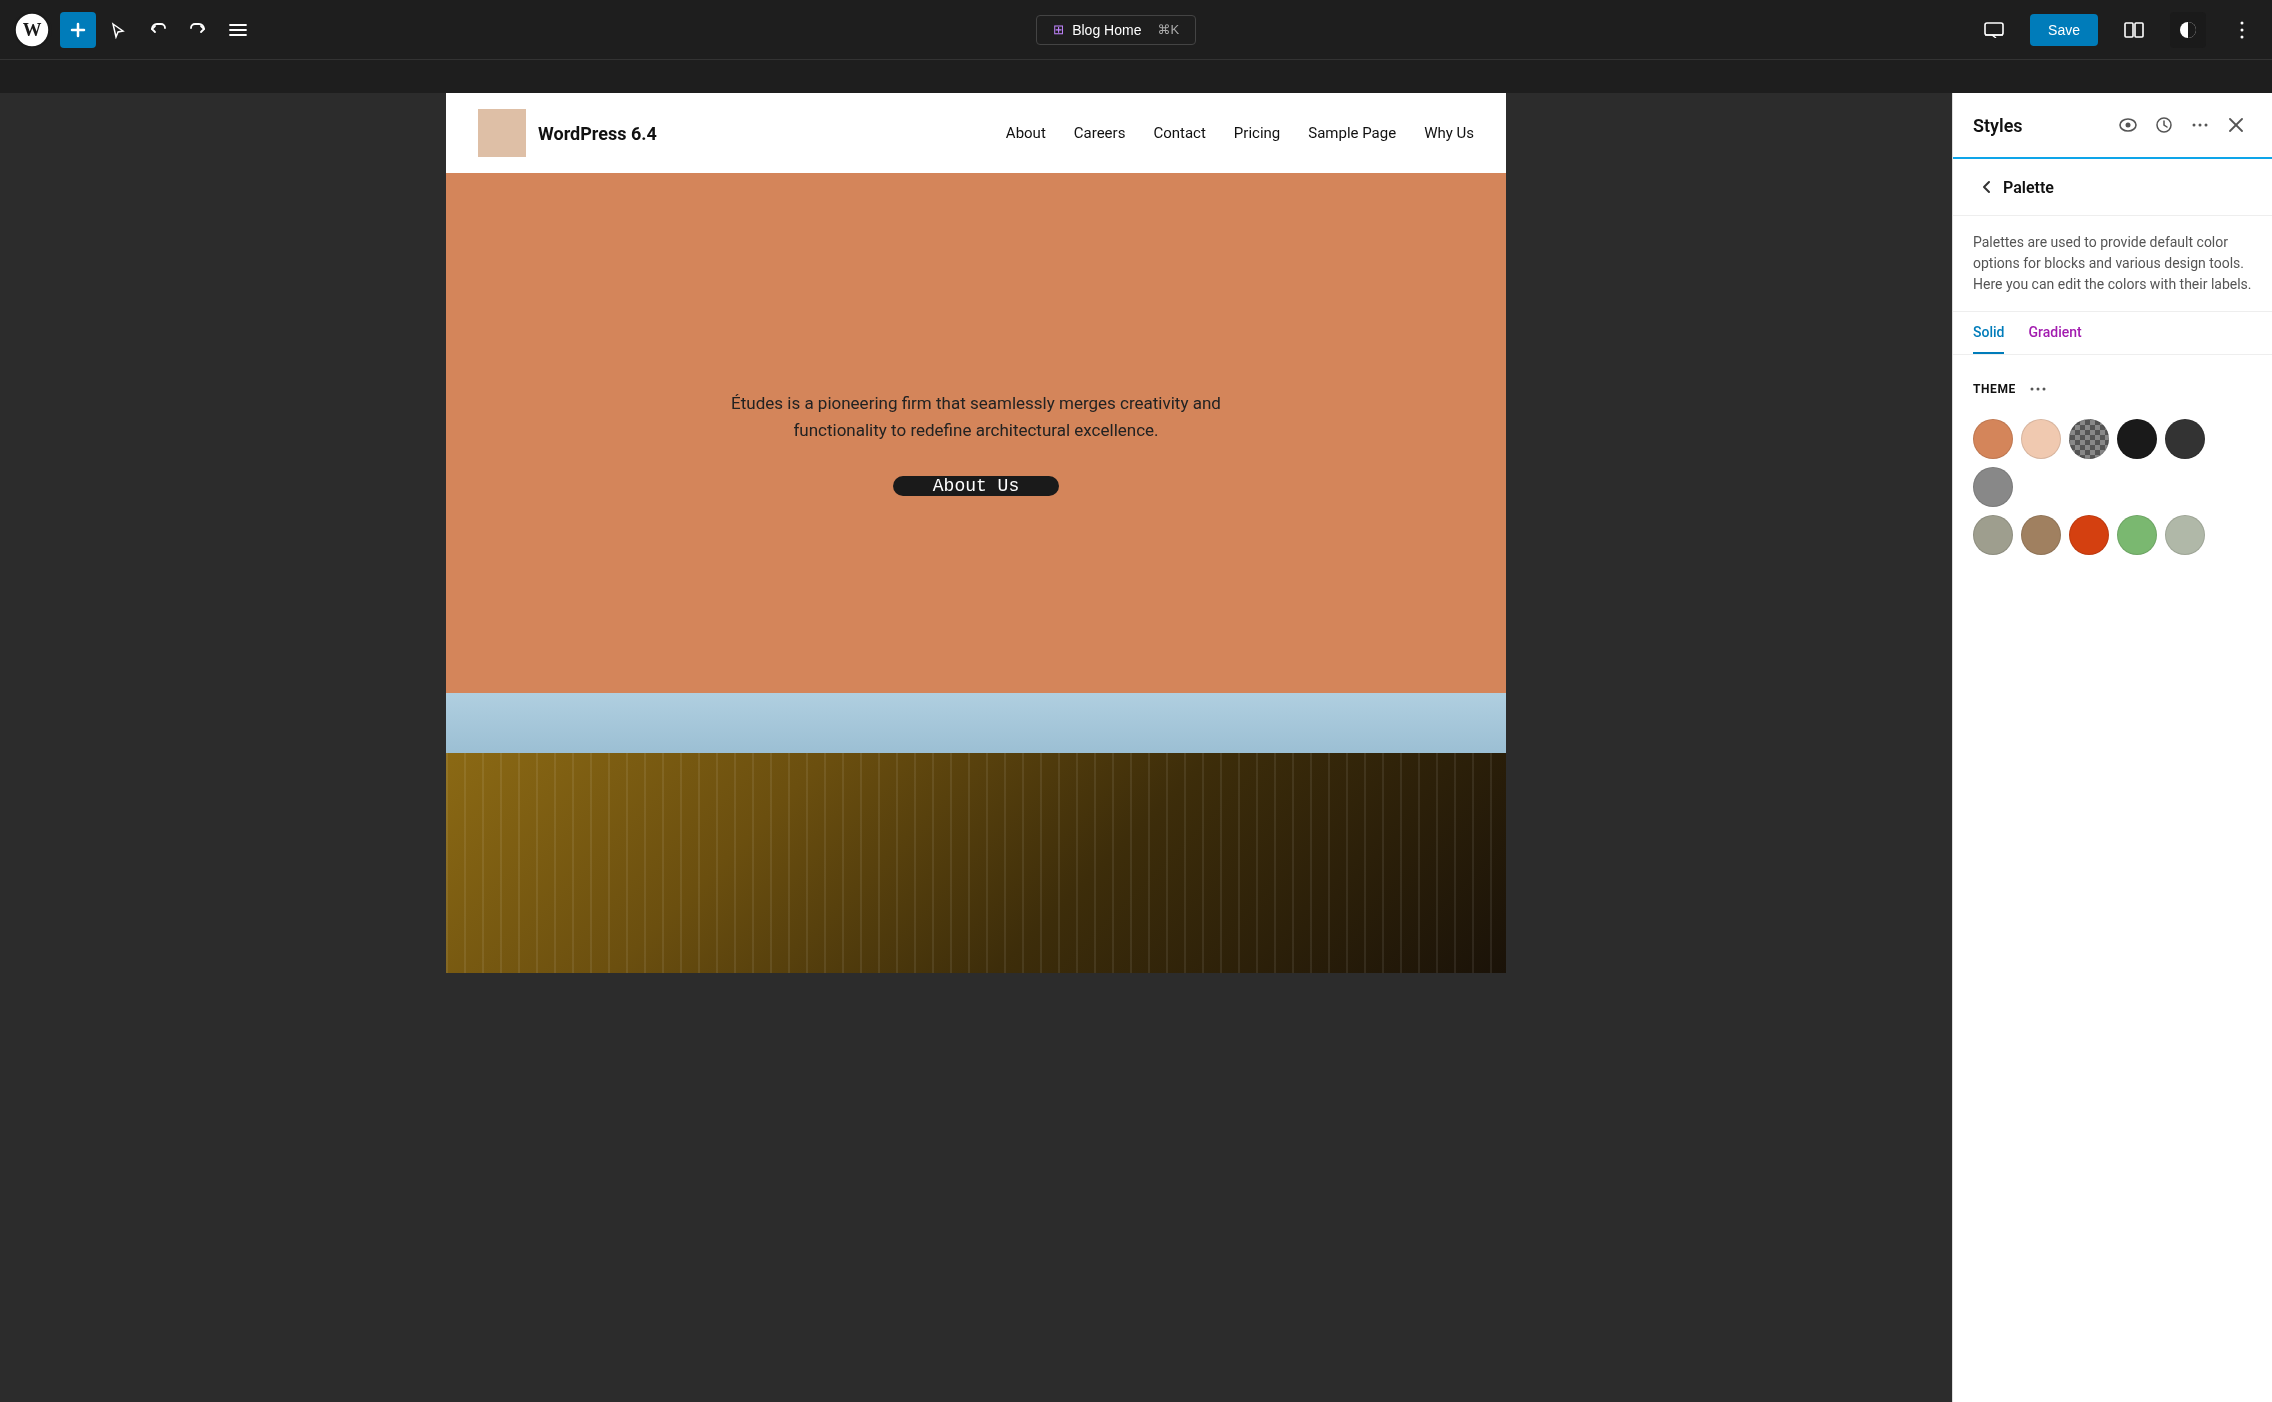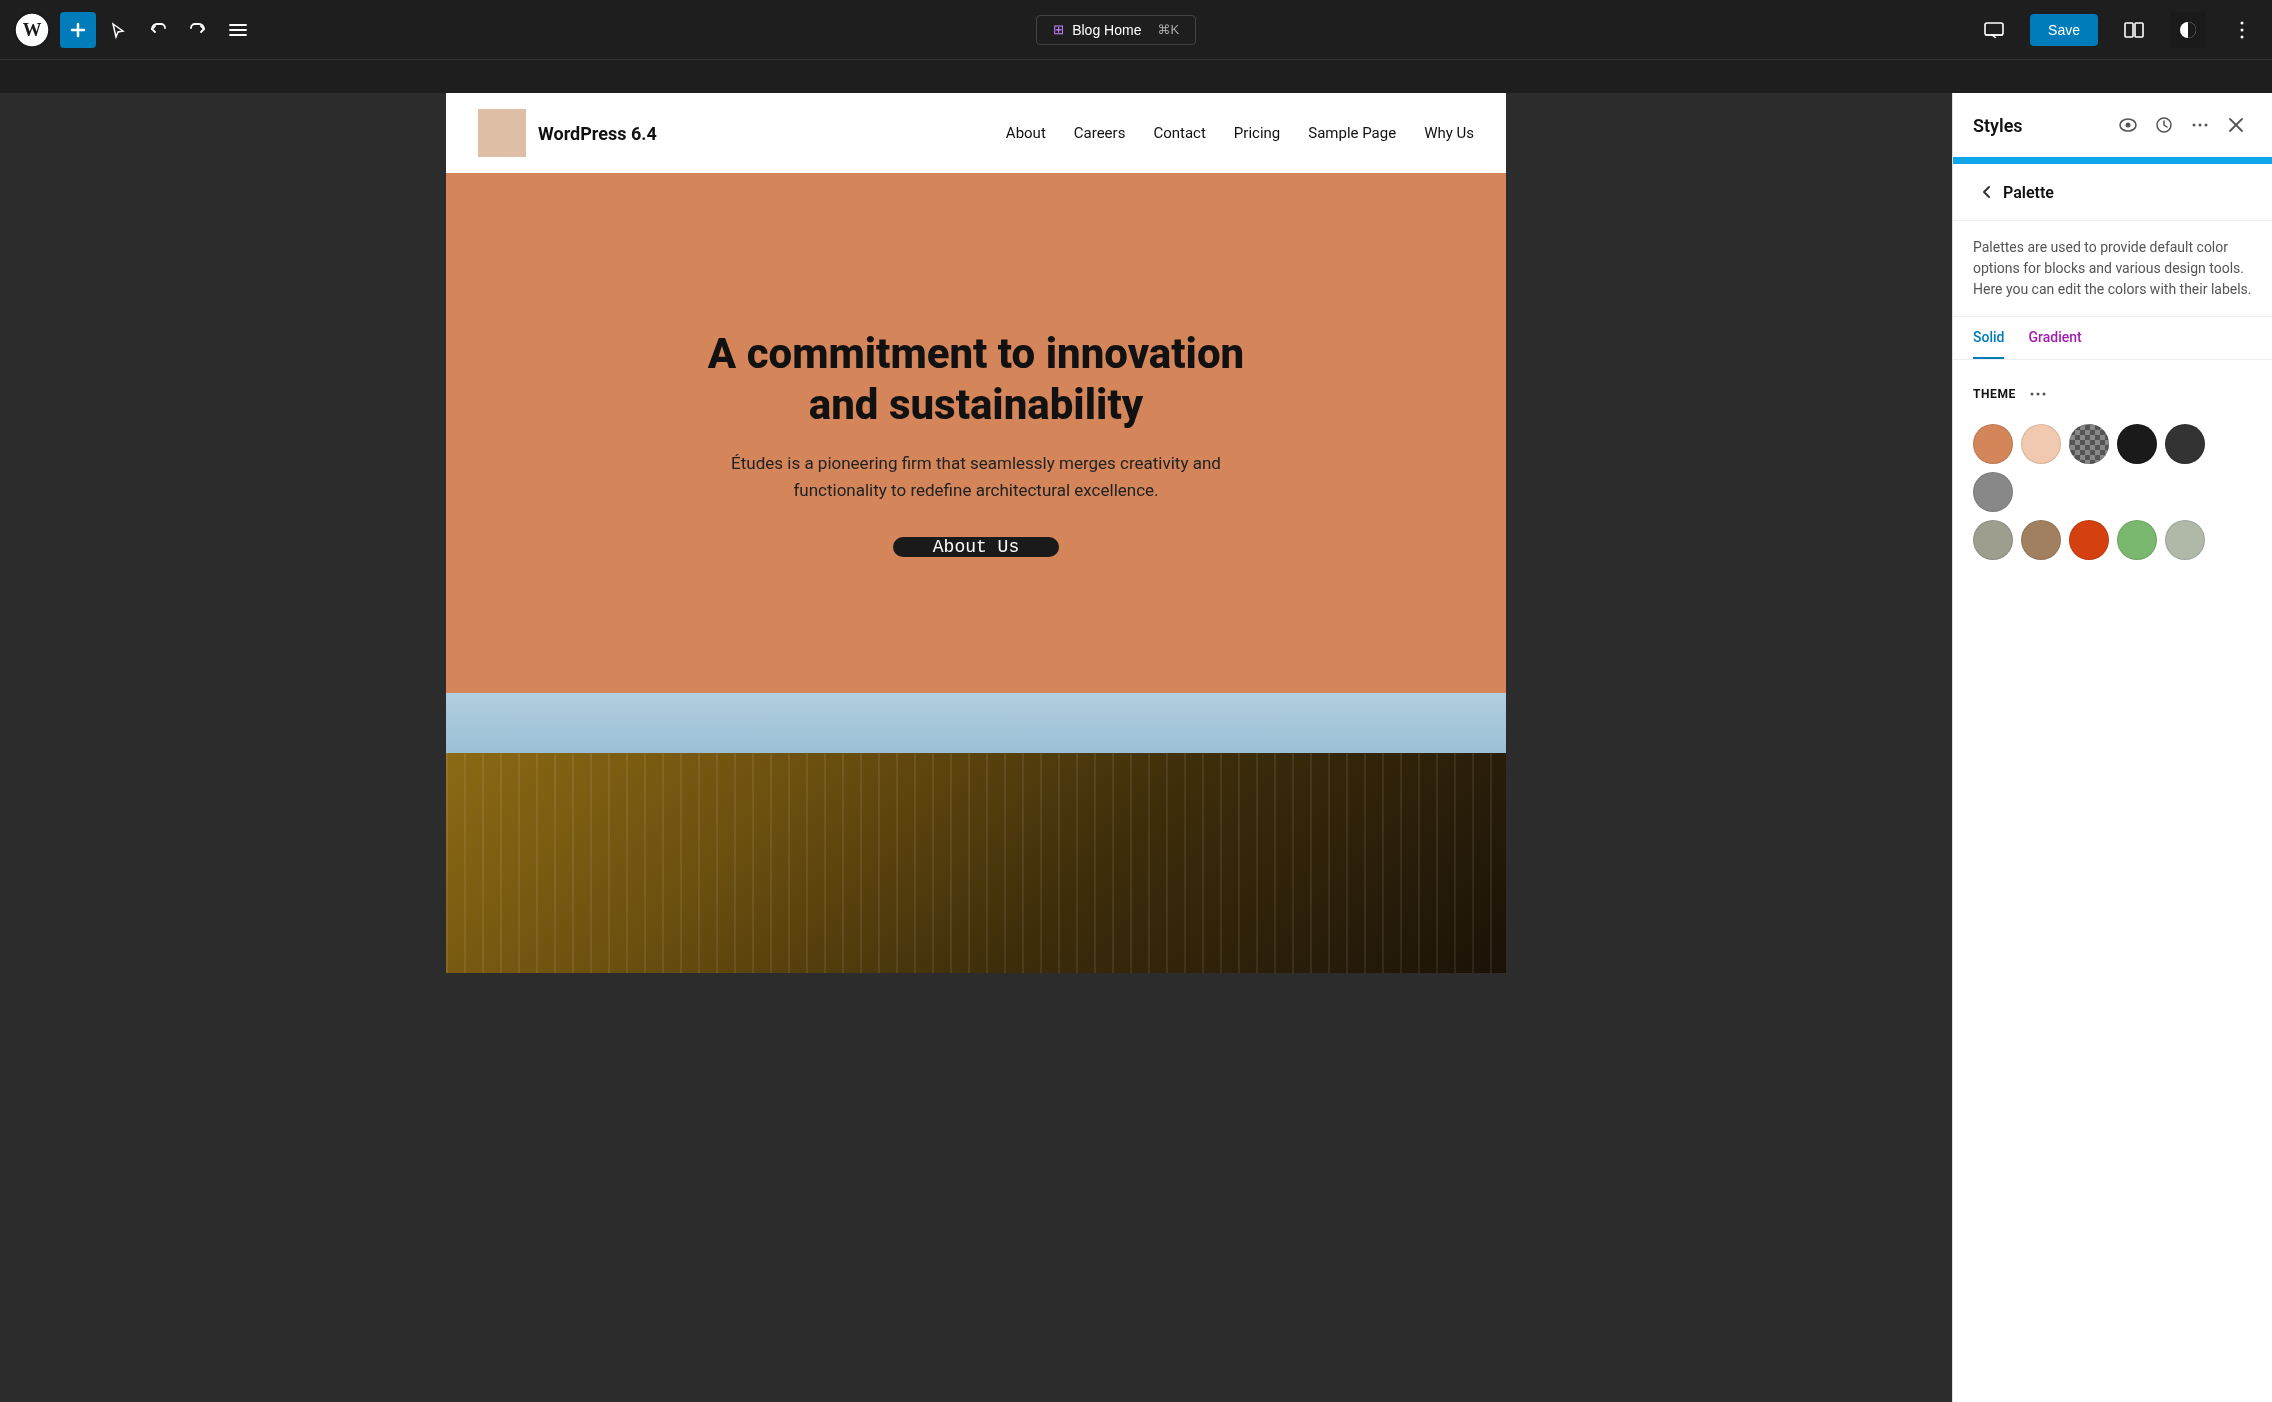--- a/index.html
+++ b/index.html
@@ -104,21 +104,21 @@
       background: linear-gradient(180deg, #b0cfe0 0%, #87afc7 100%);
     }
 
     
     .right-panel {
       width: 320px; background: #fff; border-left: 1px solid #ddd;
       display: flex; flex-direction: column; flex-shrink: 0; overflow-y: auto;
     }
     .panel-header {
       display: flex; align-items: center; justify-content: space-between;
-      padding: 16px 20px; border-bottom: 7px solid #0ea5e9;
+      padding: 16px 20px; border-bottom: 2px solid #0ea5e9;
     }
     .panel-title { font-size: 18px; font-weight: 600; color: #111; }
     .panel-header-icons { display: flex; gap: 4px; }
     .panel-icon-btn {
       width: 32px; height: 32px; background: transparent; border: none; cursor: pointer;
       display: flex; align-items: center; justify-content: center; border-radius: 4px; color: #555;
     }
 
     
     .palette-nav {
@@ -274,21 +274,20 @@
           <a class="nav-link">About</a>
           <a class="nav-link">Careers</a>
           <a class="nav-link">Contact</a>
           <a class="nav-link">Pricing</a>
           <a class="nav-link">Sample Page</a>
           <a class="nav-link">Why Us</a>
         </nav>
       </div>
 
       <div class="hero">
-        <h1 class="hero-title">A commitment to innovation and sustainability</h1>
         <p class="hero-subtitle">Études is a pioneering firm that seamlessly merges creativity and functionality to redefine architectural excellence.</p>
         <button class="hero-btn">About Us</button>
       </div>
 
       <div class="building-section">
         <div class="sky-bg"></div>
         <div class="building-visual">
           <div class="building-lines"></div>
         </div>
       </div>

